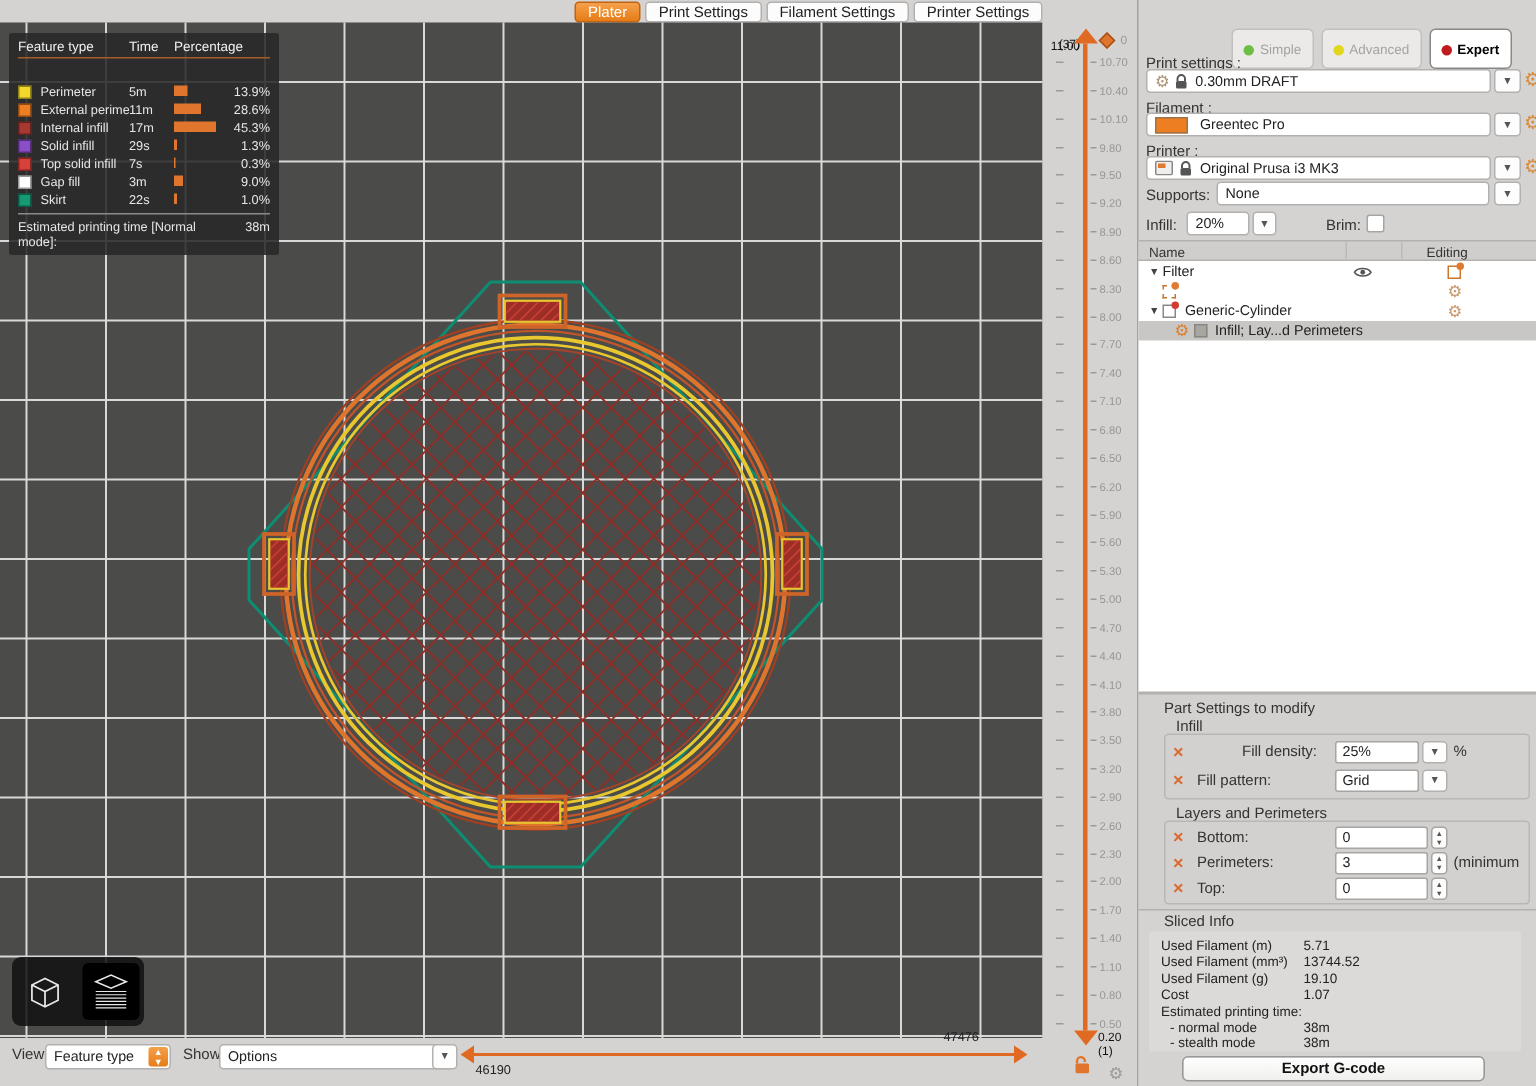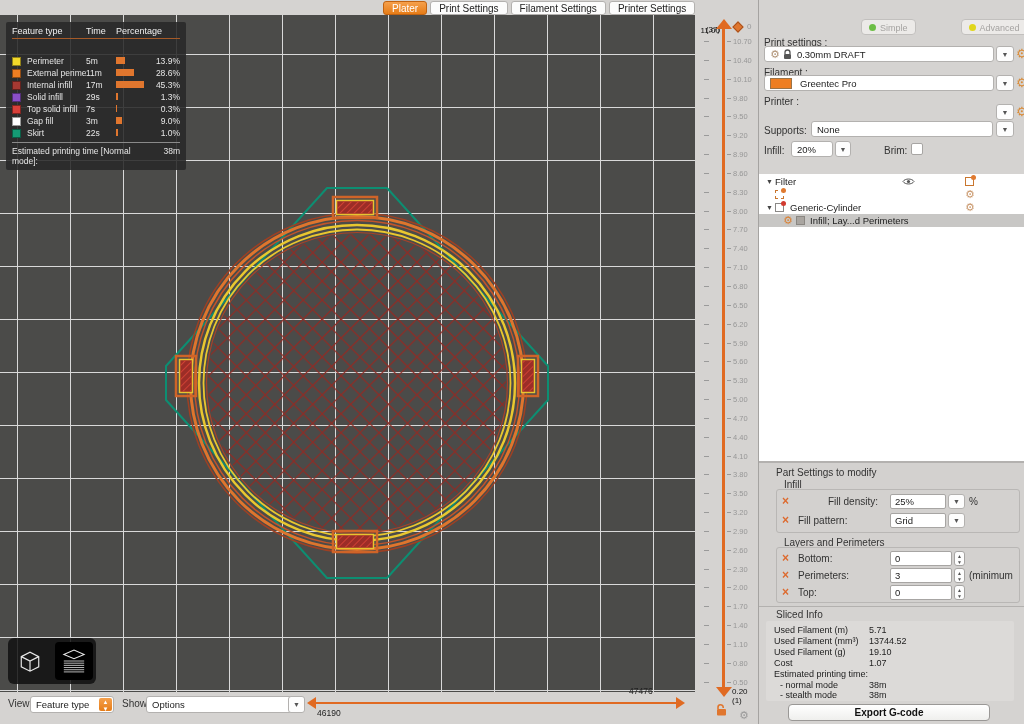--- a/index.html
+++ b/index.html
@@ -71,21 +71,21 @@
   .hslider { left:305px; top:684px; width:382px; height:38px; }
   .hline { left:10px; top:18px; width:362px; height:2px; background:#e06a22; }
   .harrow-l { left:2px; top:13px; width:0; height:0; border-top:6px solid transparent; border-bottom:6px solid transparent; border-right:9px solid #e06a22; }
   .harrow-r { left:371px; top:13px; width:0; height:0; border-top:6px solid transparent; border-bottom:6px solid transparent; border-left:9px solid #e06a22; }
   .hmin { left:12px; top:24px; font-size:8.5px; color:#222; }
   .hmax { left:324px; top:2px; font-size:8.5px; color:#222; }
 
   
   .sidebar { left:758px; top:0; width:266px; height:724px; background:#d5d3d1; border-left:1px solid #a5a3a1; }
   .modes { left:62px; top:19px; display:flex; gap:5px; }
-  .mode { height:16px; padding:1px 7px 0; border:1px solid #c2c0be; border-radius:4px; background:#eceae8; color:#a5a3a1; font-size:9px; display:flex; align-items:center; gap:4px;margin-left:40px; }
+  .mode { height:27px; padding:1px 7px 0; border:1px solid #c2c0be; border-radius:4px; background:#eceae8; color:#a5a3a1; font-size:9px; display:flex; align-items:center; gap:4px; }
   .mode.active { background:#fff; border-color:#8a8886; color:#000; font-weight:bold; }
   .dot { width:7px; height:7px; border-radius:50%; display:inline-block; }
   .sb-label { position:absolute; font-size:10px; color:#333; }
   .gearbtn { position:absolute; font-family:"DejaVu Sans",sans-serif; font-size:13px; color:#d98c3a; line-height:13px; }
   .gearchar { font-family:"DejaVu Sans",sans-serif; color:#b09275; }
   .checkbox { position:absolute; width:12px; height:12px; background:#fff; border:1px solid #a7a5a3; border-radius:2px; }
 
   
   .tree-head { left:0; top:160px; width:266px; height:14px; background:#d0cecc; border-top:1px solid #b3b1af; border-bottom:1px solid #b3b1af; }
   .tree-head .col1 { position:absolute; left:7px; top:2px; font-size:9px; color:#333; }
@@ -542,37 +542,54 @@
 
   <span class="sb-label" style="left:5px;top:67px;">Filament :</span>
   <div class="combo" style="left:5px;top:75px;width:230px;height:16px;">
     <span style="width: 22px; height: 11px; border: 1px solid rgb(154, 115, 72); margin-right: 8px; display: inline-block; background: rgb(238, 126, 34);"></span>
     <span>Greentec Pro</span>
   </div>
   <div class="vbtn" style="left:237px;top:75px;width:18px;height:16px;">▼</div>
   <div class="gearbtn" style="left:257px;top:76px;">⚙</div>
 
   <span class="sb-label" style="left:5px;top:96px;">Printer :</span>
+  <div class="combo" style="left:5px;top:104px;width:230px;height:16px;">
+    <svg width="12" height="10" viewBox="0 0 12 10" style="margin-right:4px;">
+      <rect x="0.5" y="0.5" width="11" height="9" rx="1" fill="#f0eeec" stroke="#8a8886"></rect>
+      <rect x="2" y="2" width="5" height="3" fill="#e07a30"></rect>
+    </svg>
+    <svg width="9" height="11" viewBox="0 0 9 11" style="margin-right:5px;">
+      <path d="M2,5 V3.5 A2.3,2.3 0 0 1 7,3.5 V5" fill="none" stroke="#555" stroke-width="1.3"></path>
+      <rect x="1" y="5" width="7" height="5" rx="1" fill="#555"></rect>
+    </svg>
+    <span>Original Prusa i3 MK3</span>
+  </div>
   <div class="vbtn" style="left:237px;top:104px;width:18px;height:16px;">▼</div>
   <div class="gearbtn" style="left:257px;top:105px;">⚙</div>
 
   <span class="sb-label" style="left:5px;top:125px;">Supports:</span>
   <div class="combo" style="left:52px;top:121px;width:182px;height:16px;">
     <span>None</span>
   </div>
   <div class="vbtn" style="left:237px;top:121px;width:18px;height:16px;">▼</div>
 
   <span class="sb-label" style="left:5px;top:145px;">Infill:</span>
   <div class="combo" style="left:32px;top:141px;width:42px;height:16px;">
     <span>20%</span>
   </div>
   <div class="vbtn" style="left:76px;top:141px;width:16px;height:16px;">▼</div>
   <span class="sb-label" style="left:125px;top:145px;">Brim:</span>
   <div class="checkbox" style="left:152px;top:143px;"></div>
 
+  <div class="abs tree-head">
+    <span class="col1">Name</span>
+    <span class="col2">Editing</span>
+    <span class="cdiv" style="left:138px;"></span>
+    <span class="cdiv" style="left:175px;"></span>
+  </div>
   <div class="abs tree-body">
     <div class="trow" style="top:1px;">
       <span class="tri" style="left:7px;">▼</span>
       <span class="tlabel" style="left:16px;">Filter</span>
       <svg style="position:absolute;left:143px;top:2px;" width="13" height="9" viewBox="0 0 13 9">
         <path d="M1,4.5 C3,1.2 10,1.2 12,4.5 C10,7.8 3,7.8 1,4.5 Z" fill="none" stroke="#555" stroke-width="1"></path>
         <circle cx="6.5" cy="4.5" r="1.6" fill="#555"></circle>
       </svg>
       <span class="boxicon" style="left:206px;">
           <span class="odot"></span>

